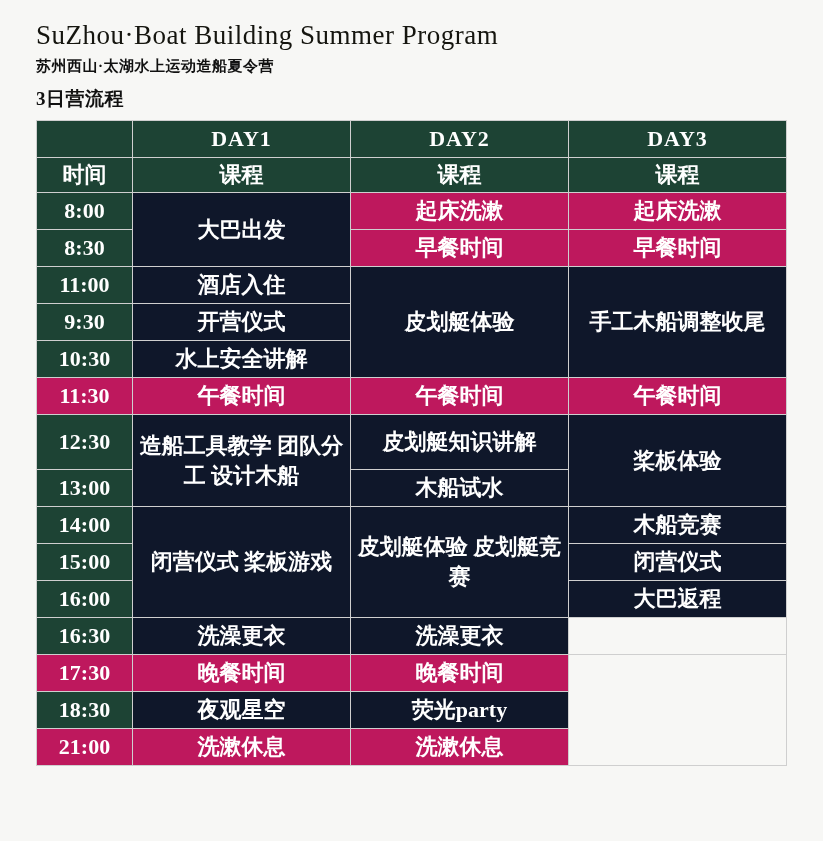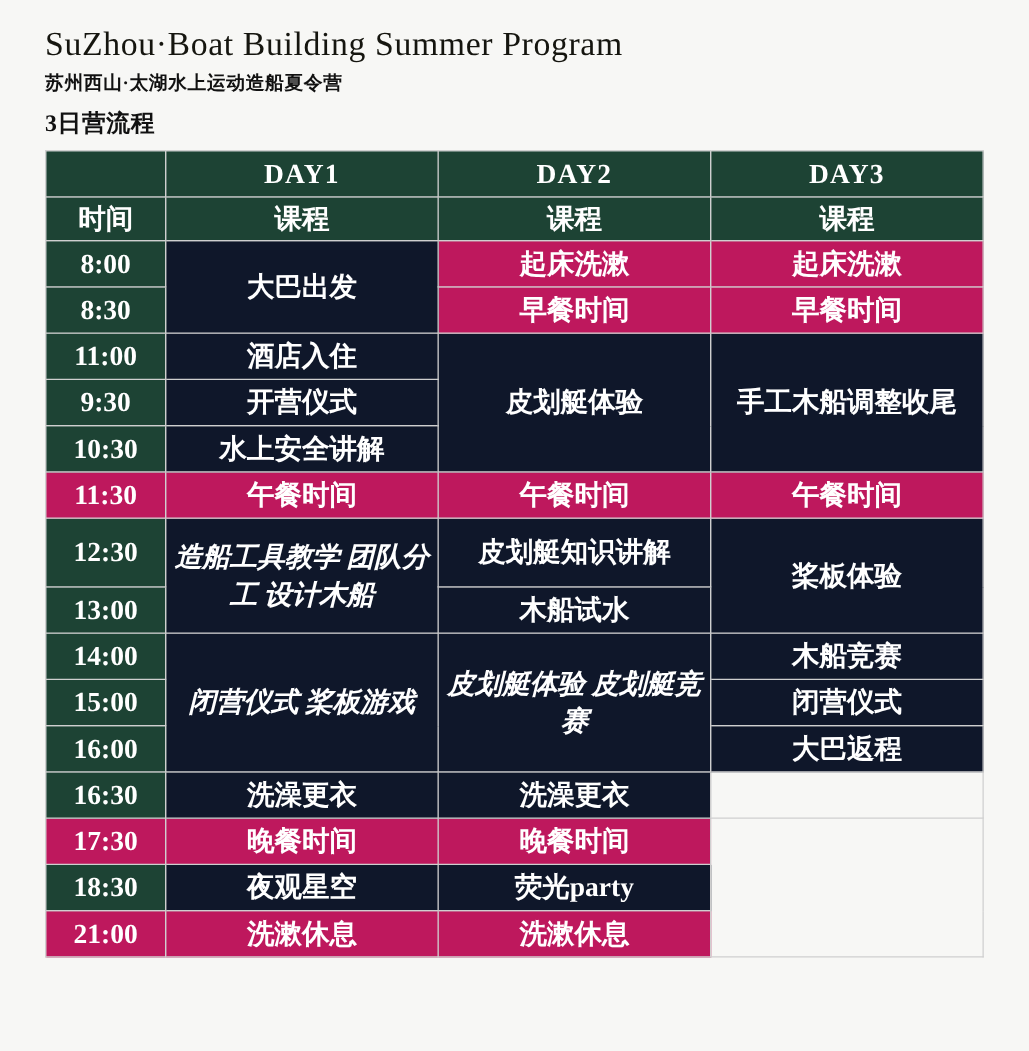--- a/index.html
+++ b/index.html
@@ -64,21 +64,21 @@
   .c-dark   { background: #1d4334; }
   .c-deep   { background: #0f172a; }
   .c-teal   { background: #be185d; }
   .c-blank  { background: #f7f7f5; border-color:#bdbdbd; }
   col.time  { width: 96px; }
   col.day   { width: 218px; }
   .hdr-day  { height: 36px; font-size: 17px; letter-spacing: 1px; }
   .hdr-row  { height: 34px; }
   .r-8      { height: 36px; }
   .r-std    { height: 36px; }
-  .cell-pad { padding: 6px 2px; font-style: italic; }
+  .cell-pad { padding: 6px 2px; }
 </style>
 </head>
 <body>
 
 <div class="page">
 
   <div class="title-en">SuZhou·Boat Building Summer Program</div>
   <div class="title-cn">苏州西山·太湖水上运动造船夏令营</div>
   <div class="title-sub">3日营流程</div>
 

